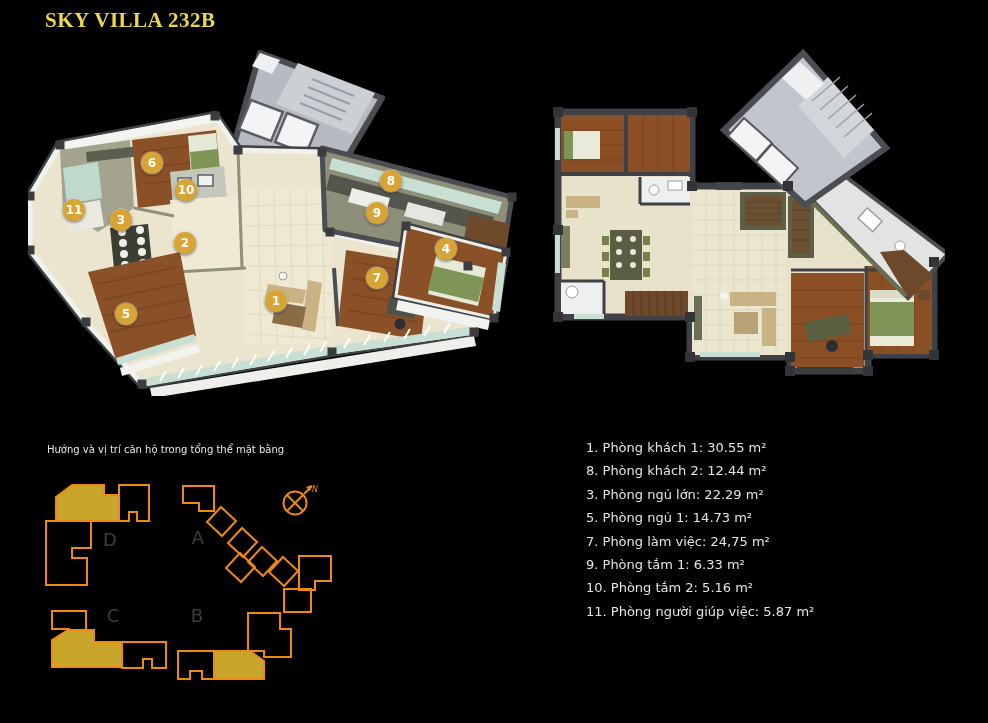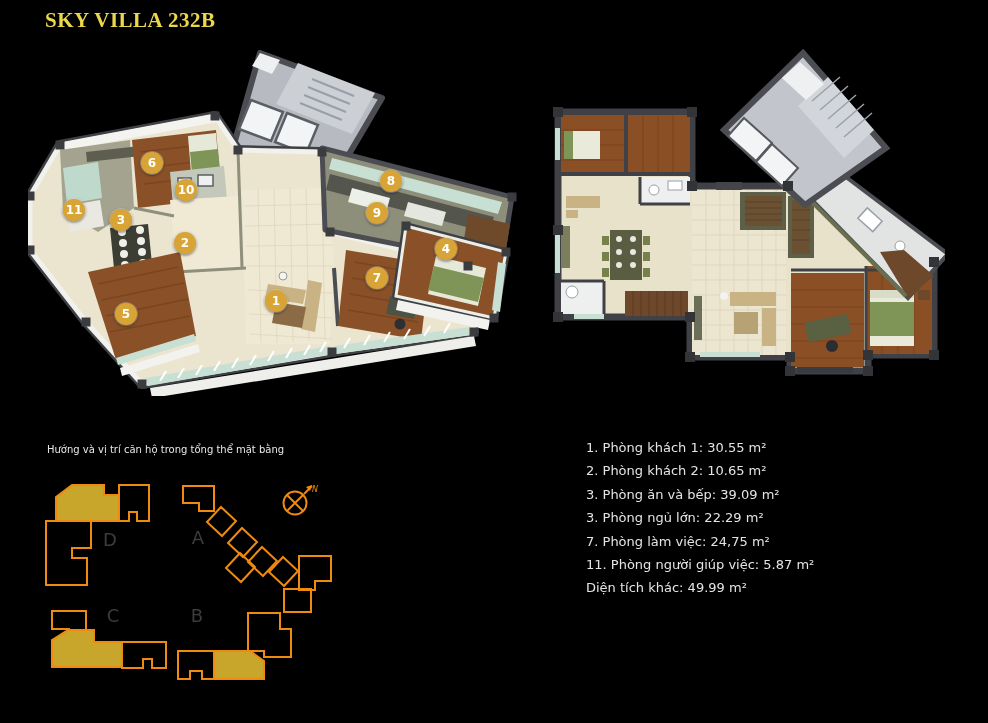--- a/index.html
+++ b/index.html
@@ -339,21 +339,22 @@
     <div>
         <div class="bldg-label" style="left: 80px; top: 69px; color: rgb(60, 60, 60);">D</div>
         <div class="bldg-label" style="left: 168px; top: 67px; color: rgb(60, 60, 60);">A</div>
         <div class="bldg-label" style="left: 83px; top: 145px; color: rgb(60, 60, 60);">C</div>
         <div class="bldg-label" style="left: 167px; top: 145px; color: rgb(60, 60, 60);">B</div>
       </div>
   </div>
 
   <div class="room-list">
       <div class="room-line">1. Phòng khách 1: 30.55 m²</div>
-      <div class="room-line">2. Phòng khách 2: 10.65 m²</div>
-      <div class="room-line">3. Phòng ăn và bếp: 39.09 m²</div>
+      <div class="room-line">8. Phòng khách 2: 12.44 m²</div>
       <div class="room-line">3. Phòng ngủ lớn: 22.29 m²</div>
+      <div class="room-line">5. Phòng ngủ 1: 14.73 m²</div>
       <div class="room-line">7. Phòng làm việc: 24,75 m²</div>
+      <div class="room-line">9. Phòng tắm 1: 6.33 m²</div>
+      <div class="room-line">10. Phòng tắm 2: 5.16 m²</div>
       <div class="room-line">11. Phòng người giúp việc: 5.87 m²</div>
-      <div class="room-line">Diện tích khác: 49.99 m²</div>
     </div>
 
 </div>
 
 </body></html>

